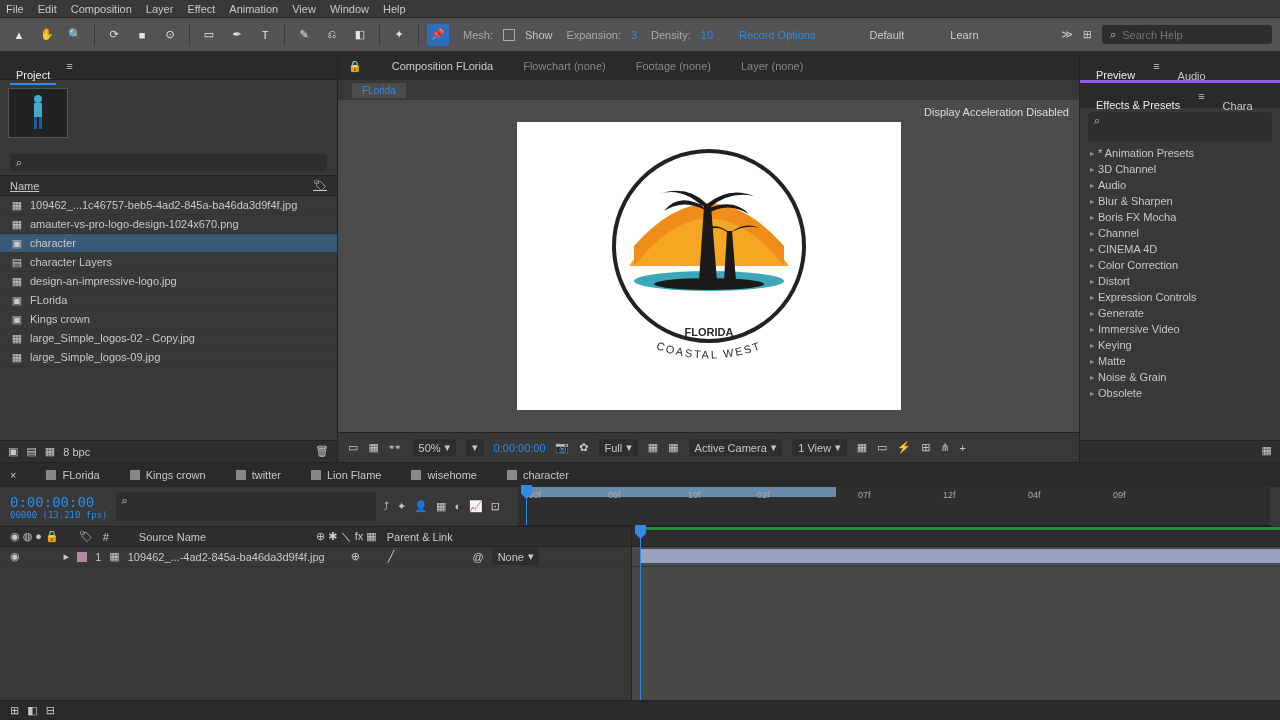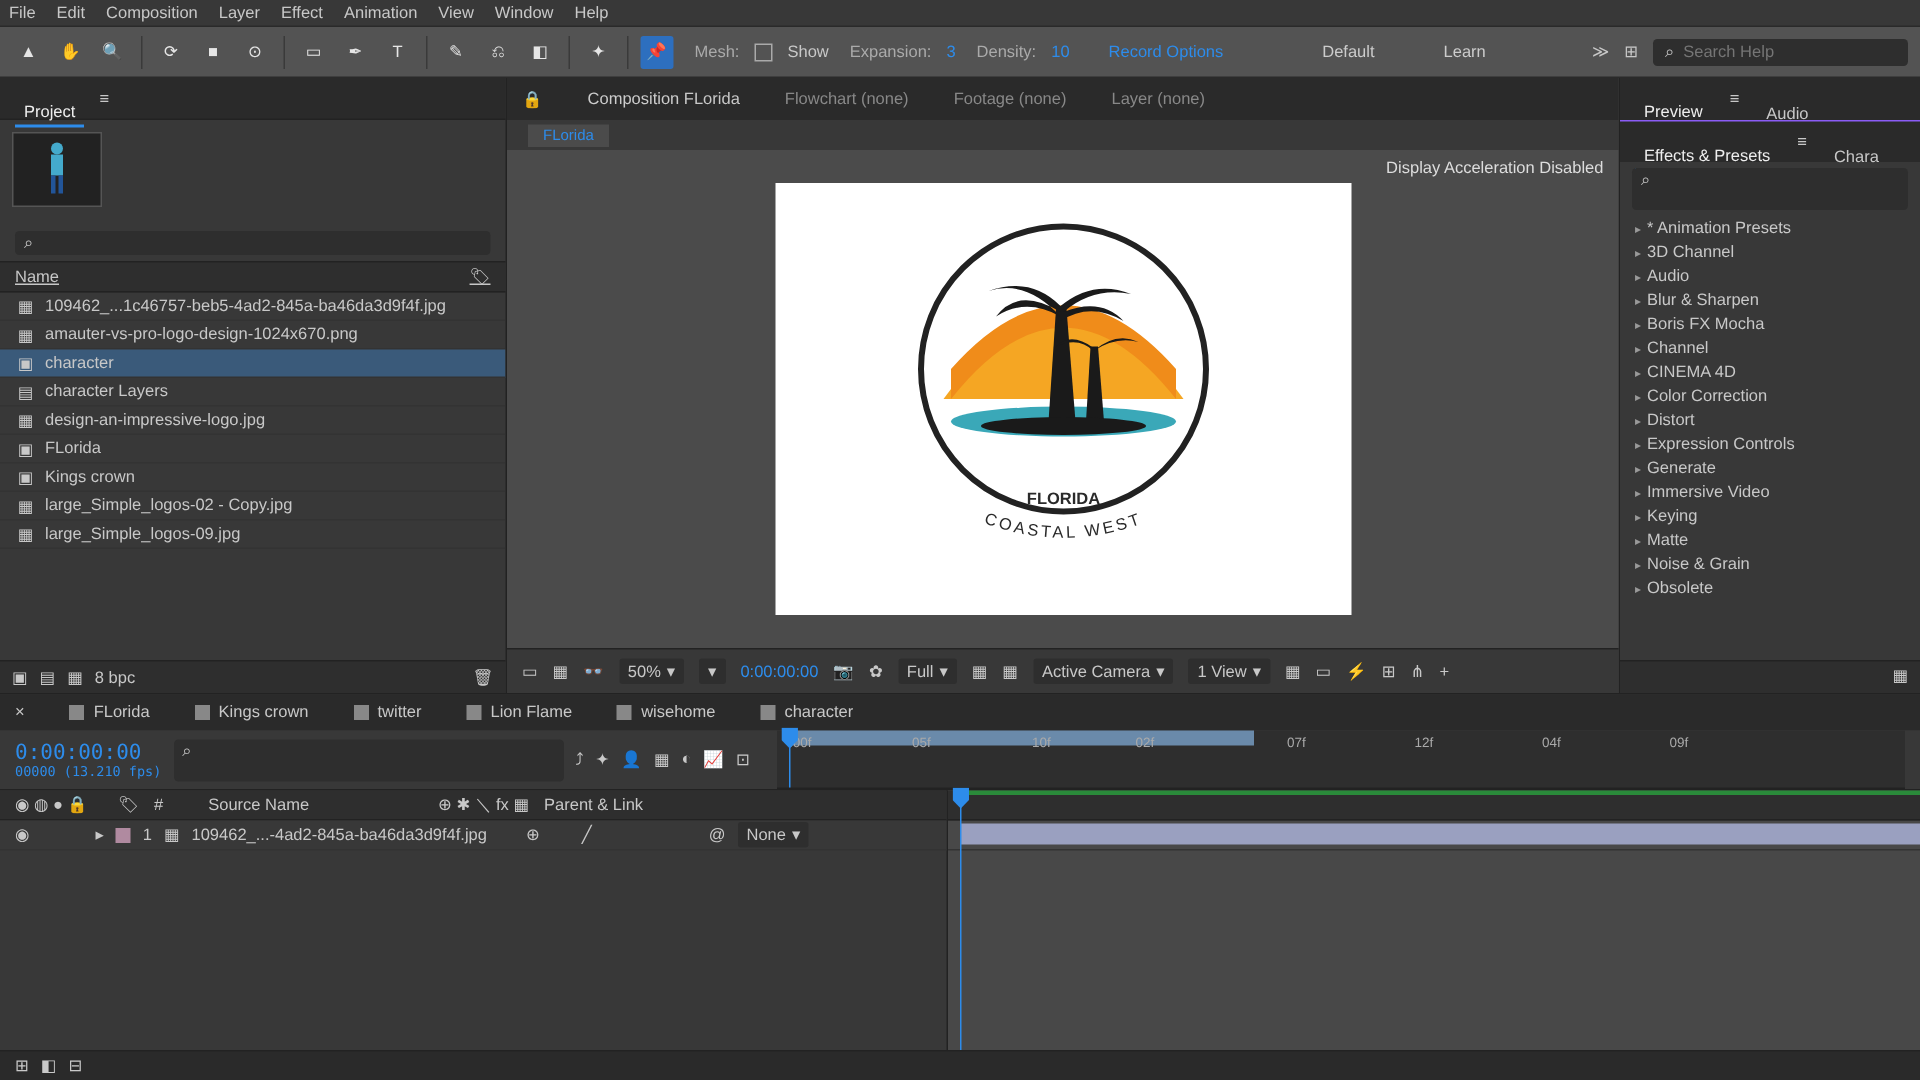--- a/index.html
+++ b/index.html
@@ -120,21 +120,21 @@
   <div class="tool-icon active">📌</div>
 
   <span class="lbl">Mesh:</span>
   <span style="width:12px;height:12px;border:1px solid #aaa;margin-left:4px"></span>
   <span style="margin-left:4px">Show</span>
   <span class="lbl">Expansion:</span>
   <span class="val">3</span>
   <span class="lbl">Density:</span>
   <span class="val">10</span>
   <span class="val" style="margin-left:20px">Record Options</span>
-  <span style="margin-left:60px;color:#ccc">Default</span>
+  <span style="margin-left:48px;color:#ccc">Default</span>
   <span style="margin-left:40px;color:#ccc">Learn</span>
 
   <div class="toolbar-right">
     <span>≫</span>
     <span>⊞</span>
     <div class="search-help">
       <span>⌕</span>
       <input placeholder="Search Help" style="">
     </div>
   </div>
@@ -276,21 +276,21 @@
       <span>+</span>
     </div>
   </div>
 
   <div class="right-panel">
     <div class="right-tabs">
       <span class="tab active">Preview</span>
       <span>≡</span>
       <span class="tab">Audio</span>
     </div>
-    <div class="right-tabs" style="border-top:1px solid #8b5cf6">
+    <div class="right-tabs" style="border-top:3px solid #8b5cf6">
       <span class="tab active">Effects &amp; Presets</span>
       <span>≡</span>
       <span class="tab">Chara</span>
     </div>
     <div class="effects-search">
       <span>⌕</span><input style="">
     </div>
     <div class="effects-list">
       <div class="effects-row">
           <span class="caret">▸</span>
@@ -419,21 +419,21 @@
       </div>
     </div>
   </div>
   <div class="tl-body">
     <div class="tl-left">
       <div class="tl-header-row">
         <span>◉ ◍ ● 🔒</span>
         <span style="margin-left:10px">🏷</span>
         <span>#</span>
         <span style="margin-left:20px">Source Name</span>
-        <span style="margin-left:76px">⊕ ✱ ＼ fx ▦</span>
+        <span style="margin-left:100px">⊕ ✱ ＼ fx ▦</span>
         <span style="">Parent &amp; Link</span>
       </div>
       <div class="tl-layer-row">
         <span>◉</span>
         <span style="margin-left:36px">▸</span>
         <span style="width:10px;height:10px;background:#b08aa0"></span>
         <span>1</span>
         <span>▦</span>
         <span>109462_...-4ad2-845a-ba46da3d9f4f.jpg</span>
         <span style="margin-left:18px">⊕</span>

